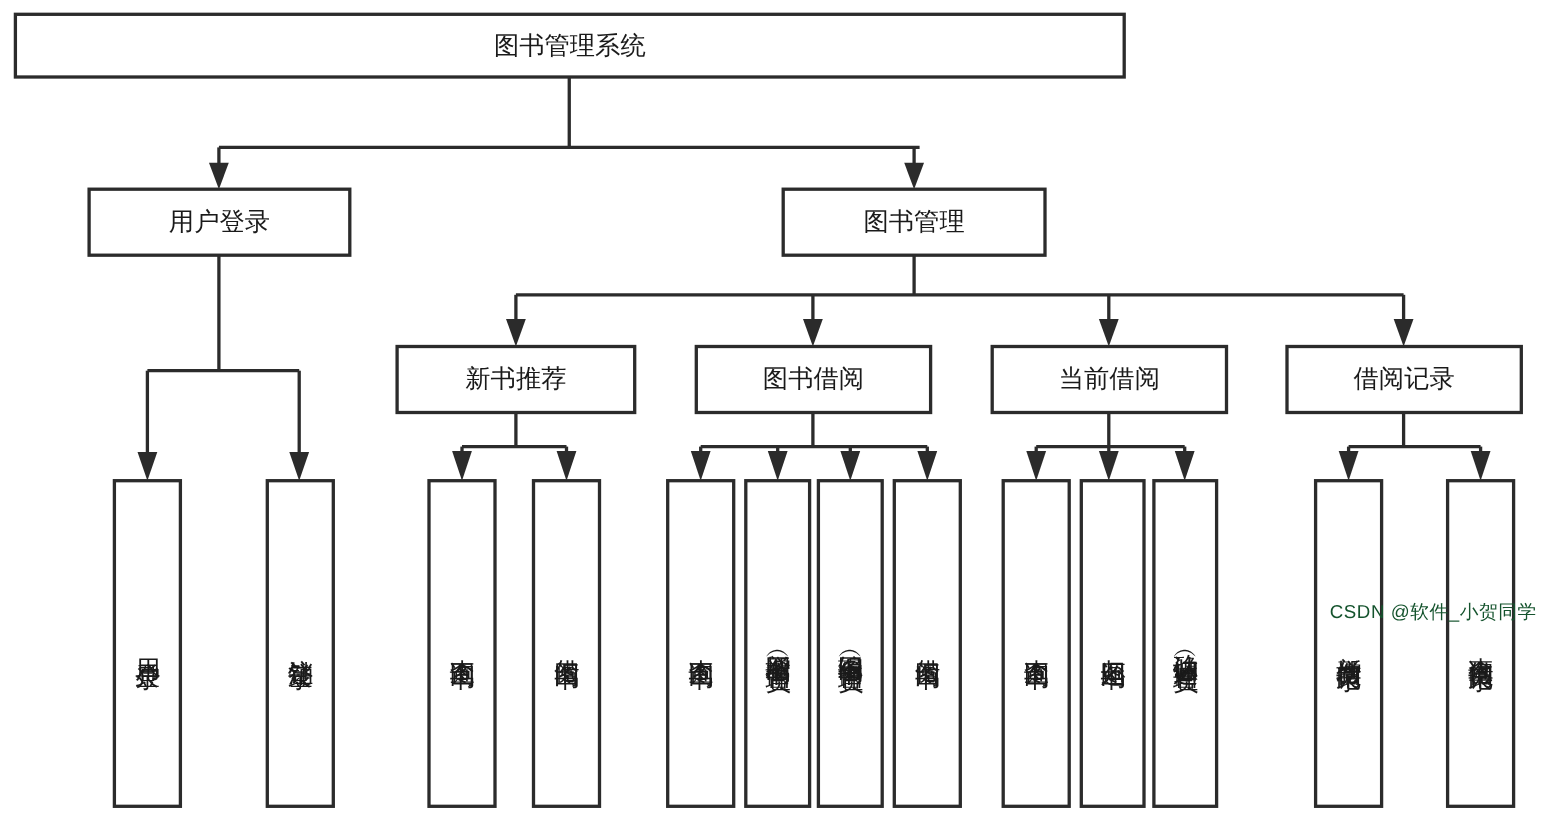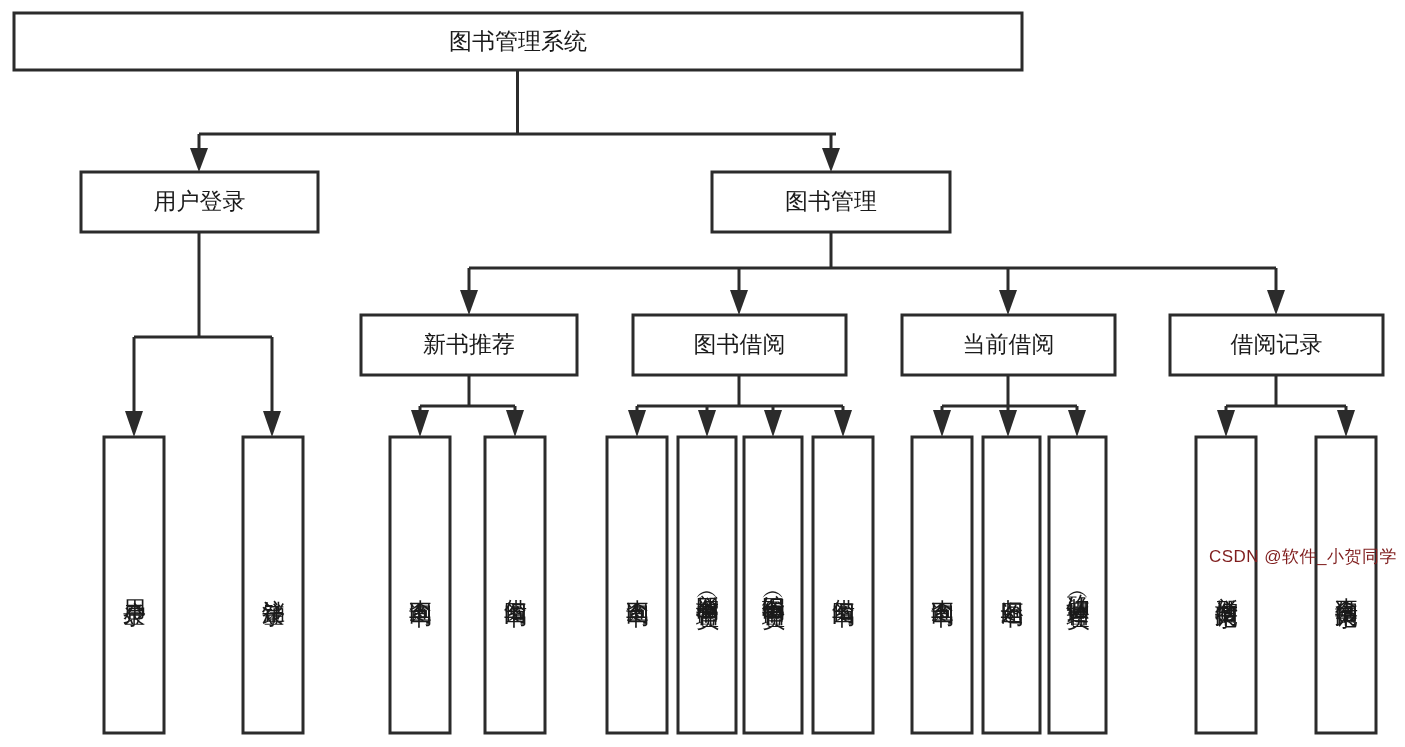--- a/index.html
+++ b/index.html
@@ -65,21 +65,21 @@
     color: #1a1a1a;
     white-space: nowrap;
     text-align: center;
   }
   .watermark {
     position: absolute;
     right: 8px;
     bottom: 4px;
     font-family: "Liberation Sans", "DejaVu Sans", sans-serif;
     font-size: 17px;
-    color: #7f1d1d;
+    color: #14532d;
     letter-spacing: 0.5px;
     white-space: nowrap;
   }
 </style>
 </head>
 <body>
 
 <div id="diagram-root">
 
   <svg class="diagram-canvas" viewBox="0 0 1405 747" xmlns="http://www.w3.org/2000/svg">

